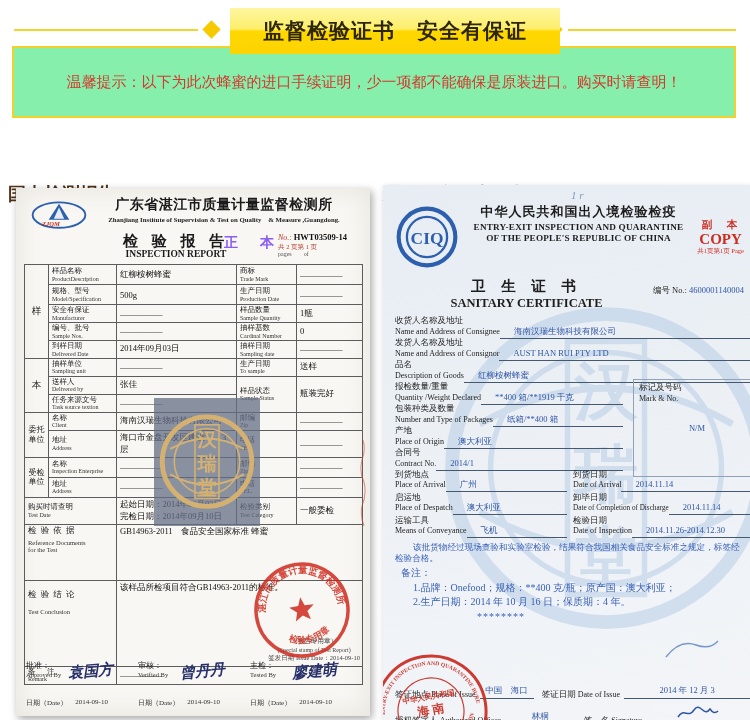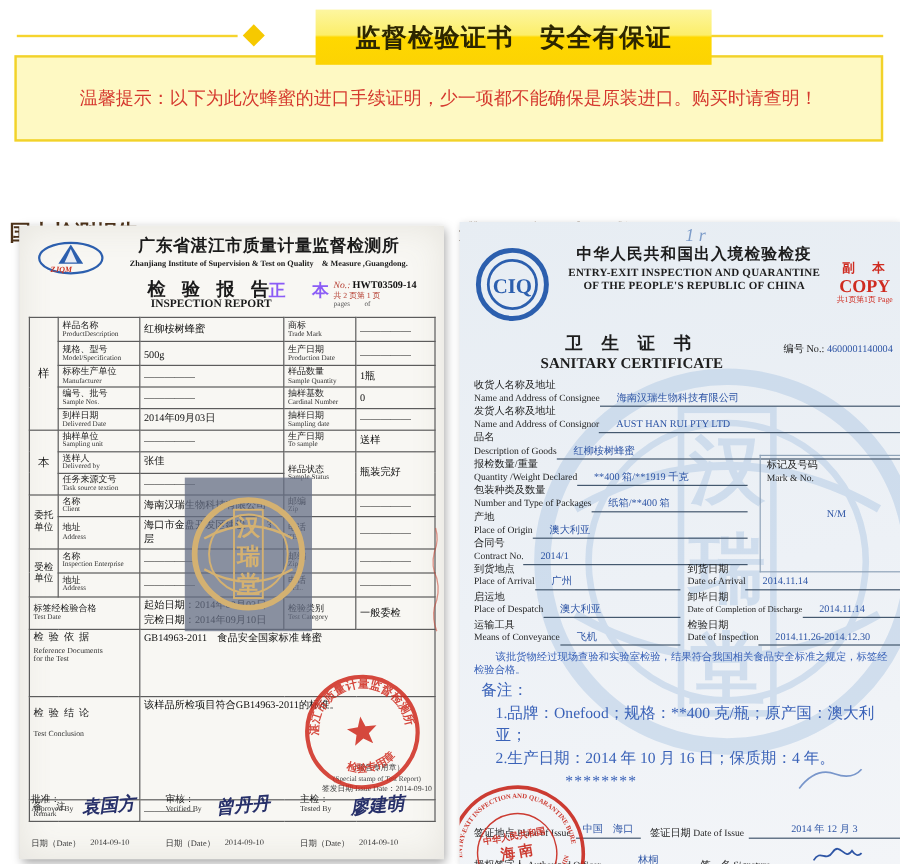--- a/index.html
+++ b/index.html
@@ -2,27 +2,27 @@
 <html><head>
 <meta charset="utf-8">
 <style>
   html,body{margin:0;padding:0;}
   .page{position:relative;width:750px;height:720px;background:#fff;overflow:hidden;
         font-family:"Liberation Sans",sans-serif;}
   
   .banner{position:absolute;left:230px;top:8px;width:330px;height:46px;z-index:3;
           background:linear-gradient(#fdf6a0 0%,#fcee6a 46%,#ffd800 50%,#fcd303 100%);
           display:flex;align-items:center;justify-content:center;
-          font-size:21px;font-weight:bold;color:#2d2600;letter-spacing:1px;margin-left:33px;}
+          font-size:21px;font-weight:bold;color:#2d2600;letter-spacing:1px;}
   .rule{position:absolute;top:29px;height:2px;background:#f6d42e;z-index:2;}
   .rule.l{left:14px;width:184px;} .rule.r{left:568px;width:168px;}
   .diamond{position:absolute;top:23px;width:13px;height:13px;background:#f6c900;transform:rotate(45deg);z-index:2;}
   .diamond.l{left:205px;} .diamond.r{left:547px;}
   .notice{position:absolute;left:12px;top:46px;width:720px;height:68px;border:2px solid #f2d22a;
-          background:#fef9c3;display:flex;align-items:center;justify-content:center;
+          background:#86efac;display:flex;align-items:center;justify-content:center;
           font-size:15px;color:#d5382e;}
   
   .hd{position:absolute;top:146px;font-size:18px;font-weight:bold;color:#4e331a;cursor:pointer;margin-top:36px;}
   .hd .arr{font-size:11px;vertical-align:2px;}
   .hd.l{left:8px;} .hd.r{left:383px;}
   
   .doc-l{position:absolute;left:16px;top:188px;width:354px;height:528px;background:#f8f7f3;
          box-shadow:2px 3px 8px rgba(0,0,0,.35), inset 0 0 28px rgba(120,110,90,.14);
          font-family:"Liberation Serif",serif;color:#1a1a1a;}
   .zjqm{position:absolute;left:14px;top:12px;}
@@ -54,21 +54,21 @@
            transform:rotate(-5deg);font-weight:bold;}
   .so-date{position:absolute;left:0;bottom:4px;font-size:7px;color:#333;display:flex;gap:8px;}
   .wm-l{position:absolute;left:138px;top:210px;width:106px;height:128px;background:rgba(100,110,132,.75);
         display:flex;align-items:center;justify-content:center;color:#d4b171;}
   .stamp-l{position:absolute;left:236px;top:372px;width:100px;height:100px;opacity:.85;transform:rotate(-8deg);}
   .red-scribble{position:absolute;right:2px;top:250px;opacity:.55;}
   
   .doc-r{position:absolute;left:383px;top:185px;width:367px;height:535px;overflow:hidden;
          background:linear-gradient(170deg,#e7edf3,#edf1f6 55%,#f3f5f8);
          box-shadow:1px 2px 6px rgba(0,0,0,.2);color:#1d1d1d;font-family:"Liberation Serif",serif;}
-  .corner-mark{position:absolute;left:188px;top:4px;color:#7d9cc9;font-size:15px;font-style:italic;}
+  .corner-mark{position:absolute;left:188px;top:4px;color:#7d9cc9;font-size:11px;font-style:italic;}
   .ciq{position:absolute;left:12px;top:20px;}
   .cr-org{position:absolute;left:84px;right:60px;top:18px;text-align:center;}
   .cr-org-cn{font-size:13px;font-weight:bold;letter-spacing:1px;}
   .cr-org-en{font-size:9.2px;font-weight:bold;letter-spacing:.2px;margin-top:1px;}
   .copy-blk{position:absolute;right:6px;top:34px;text-align:center;color:#cf2b20;line-height:1.1;}
   .copy-cn{font-size:10.5px;font-weight:bold;letter-spacing:2px;}
   .copy-en{font-size:15px;font-weight:bold;}
   .copy-pg{font-size:6.5px;}
   .cr-title{position:absolute;left:0;right:80px;top:92px;text-align:center;}
   .cr-title-cn{font-size:14.5px;font-weight:bold;letter-spacing:6px;}
@@ -83,21 +83,21 @@
   .f-val{flex:1;border-bottom:1px solid #44586e;color:#2e55a5;font-size:8.5px;padding:0 0 1px 14px;white-space:nowrap;overflow:hidden;}
   .markbox{position:absolute;left:250px;top:194px;width:116px;height:92px;
            border-top:1px solid #8fa3b8;border-bottom:1px solid #8fa3b8;border-left:1px solid #8fa3b8;
            padding:2px 5px;}
   .mb-cn{font-size:8.5px;} .mb-en{font-size:8px;}
   .mb-val{margin-top:20px;text-align:center;color:#2e55a5;font-size:8.5px;}
   .pair{height:23px;display:flex;}
   .ph{display:flex;flex-direction:column;justify-content:flex-end;}
   .ph.a{width:172px;padding-right:6px;} .ph.b{flex:1;}
   .statement{margin-top:4px;padding-right:4px;font-size:8.6px;color:#3a62b8;line-height:1.3;text-indent:18px;}
-  .remarks{margin-top:2px;margin-left:6px;color:#3a62b8;font-size:13px;line-height:1.45;}
+  .remarks{margin-top:2px;margin-left:6px;color:#3a62b8;font-size:10px;line-height:1.45;}
   .stars{text-align:center;width:200px;letter-spacing:1px;}
   .cert-foot{position:absolute;left:12px;right:0;top:488px;}
   .cf-row{display:flex;align-items:flex-end;height:26px;font-size:8.5px;}
   .cf-lab{white-space:nowrap;padding-right:4px;}
   .cf-val{border-bottom:1px solid #44586e;color:#2e55a5;text-align:center;padding:0 4px 1px 4px;}
   .w1{width:118px;} .w2{width:96px;} .grow{flex:1;}
   .wm-r{position:absolute;left:58px;top:118px;width:330px;height:330px;color:#b7cde6;opacity:.55;}
   .stamp-r{position:absolute;left:-12px;top:466px;width:120px;height:120px;transform:rotate(-10deg);opacity:.9;}
   .blue-scribble{position:absolute;right:28px;top:452px;opacity:.8;}
   .sig-svg{margin-bottom:1px;}
@@ -179,21 +179,21 @@
             </td>
         <td class="val">500g</td>
         <td>
               <div class="cn">生产日期</div>
               <div class="en">Production Date</div>
             </td>
         <td class="val">—————</td>
       </tr>
       <tr style="height:18px">
         <td>
-              <div class="cn">标称生产单位</div>
+              <div class="cn">安全有保证</div>
               <div class="en">Manufacturer</div>
             </td>
         <td class="val">—————</td>
         <td>
               <div class="cn">样品数量</div>
               <div class="en">Sample Quantity</div>
             </td>
         <td class="val">1瓶</td>
       </tr>
       <tr style="height:16px">
@@ -297,21 +297,21 @@
             </td>
         <td class="val">—————</td>
         <td>
               <div class="cn">电话</div>
               <div class="en">TEL.</div>
             </td>
         <td class="val">—————</td>
       </tr>
       <tr style="height:24px">
         <td colspan="2">
-              <div class="cn">标签经检验合格</div>
+              <div class="cn">购买时请查明</div>
               <div class="en">Test Date</div>
             </td>
         <td class="val">
               <div>起始日期：2014年09月03日</div>
               <div>完检日期：2014年09月10日</div>
             </td>
         <td>
               <div class="cn">检验类别</div>
               <div class="en">Test Category</div>
             </td>

